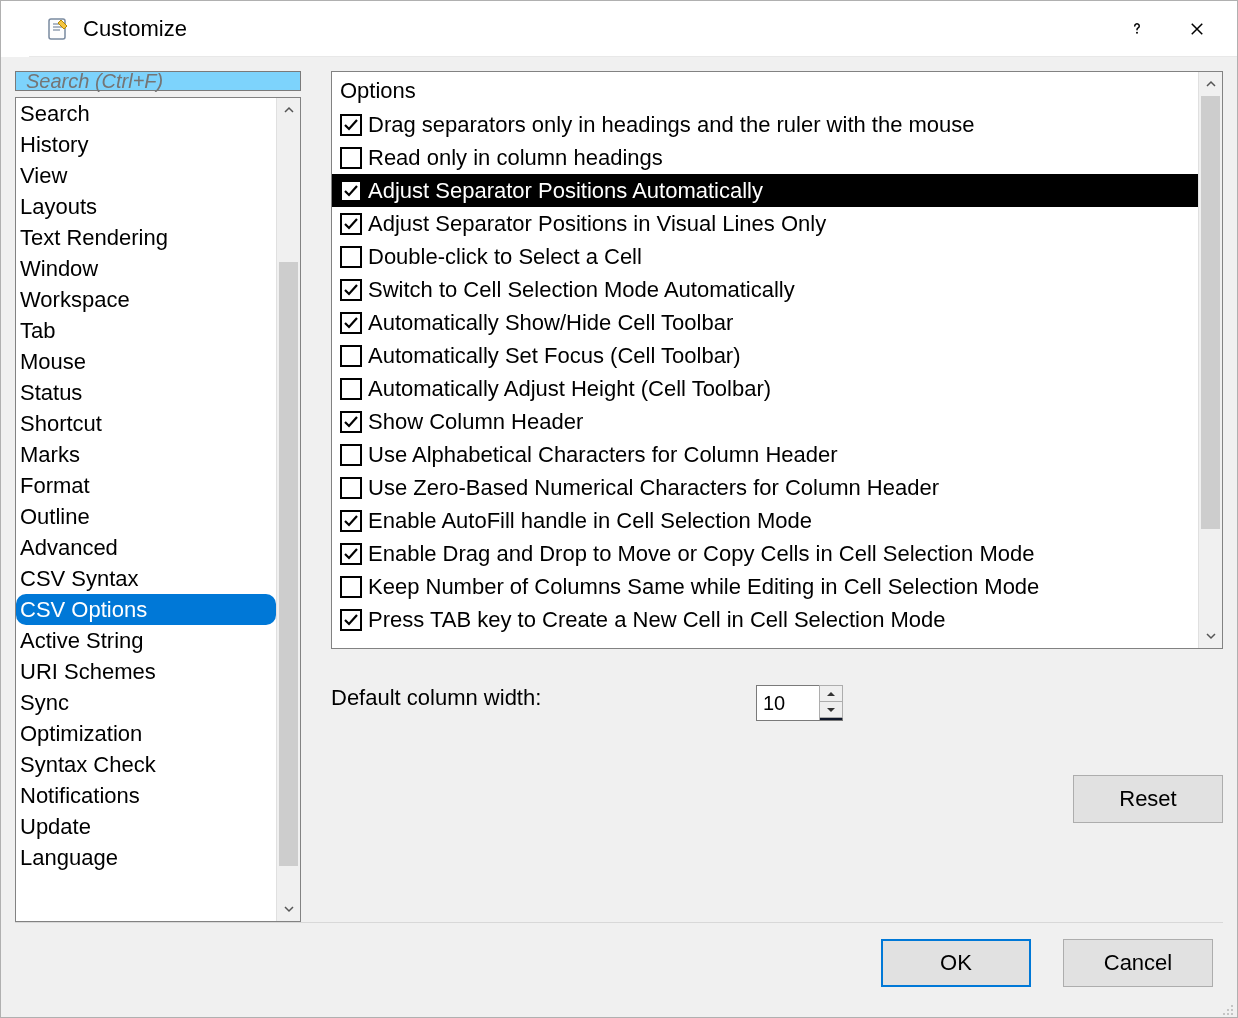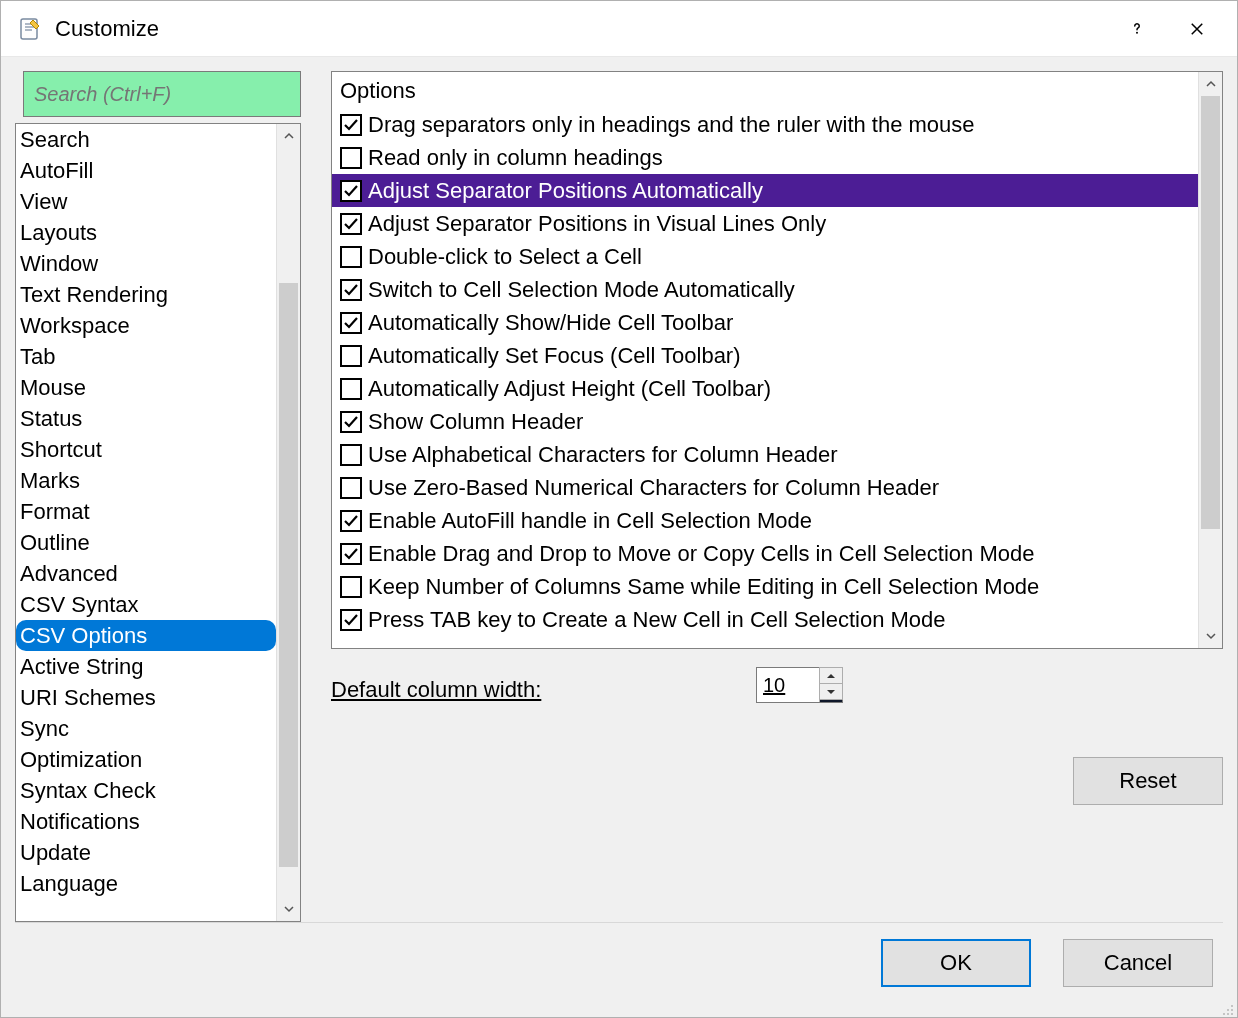--- a/index.html
+++ b/index.html
@@ -21,20 +21,21 @@
     position: relative;
   }
   
   .titlebar {
     height: 56px;
     background: #ffffff;
     display: flex;
     align-items: center;
     padding: 0 10px 0 16px;
     border-bottom: 1px solid #e8e8e8;
+    margin-left: 28px;
   }
   .titlebar-icon {
     width: 26px; height: 26px;
     margin-right: 12px;
     display:flex;align-items:center;justify-content:center;
   }
   .titlebar-title { font-size: 22px; }
   .titlebar-spacer { flex: 1; }
   .titlebar-btn {
     width: 60px; height: 40px;
@@ -59,24 +60,24 @@
 
   
   .leftcol {
     width: 286px;
     display:flex;
     flex-direction:column;
     gap: 6px;
   }
   .search-wrap {
     border: 1px solid #7a7a7a;
-    background:#86efac;
-    height: 46px;
+    background:#7dd3fc;
+    height: 20px;
     padding: 0 8px;
-    display:flex;align-items:center;margin-left:8px;
+    display:flex;align-items:center;
   }
   .search-wrap input {
     border:none; outline:none;
     width:100%;
     font-size: 20px;
     font-style: italic;
     color:#6d6d6d;
     background:transparent;
   }
   .category-list {
@@ -145,21 +146,21 @@
   .opt-row {
     display:flex;
     align-items:center;
     padding: 0 8px;
     height: 33px;
     gap: 6px;
     font-size: 22px;
     white-space:nowrap;
   }
   .opt-row.selected {
-    background:#4c1d95;
+    background:#000000;
     color:#fff;
   }
   .checkbox {
     width:22px;height:22px;
     border:2px solid #000;
     background:#fff;
     display:flex;align-items:center;justify-content:center;
     flex:none;
   }
   .opt-row.selected .checkbox { border-color:#000; background:#fff; }
@@ -174,24 +175,23 @@
     height:24px; display:flex;align-items:center;justify-content:center;
     font-size:12px;color:#555;
   }
   .opt-scroll .strack { flex:1; position:relative; }
   .opt-scroll .sthumb {
     position:absolute; left:2px; right:2px;
     background:#cdcdcd;
   }
 
   .below-options {
-    margin-top: 18px;
-    display:flex;
-    align-items:flex-end;
-    text-decoration:underline;
+    margin-top: 36px;
+    display:flex;
+    align-items:flex-start;
   }
   .field-label { font-size:22px; }
   .spinner {
     margin-left: auto;
     margin-right: 380px;
     display:flex;
     border:1px solid #7a7a7a;
     background:#0f172a;
     height:36px;
   }
@@ -289,25 +289,25 @@
   <div class="body">
     <div class="content">
 
       <div class="leftcol">
         <div class="search-wrap">
           <input type="text" placeholder="Search (Ctrl+F)" style="">
         </div>
         <div class="category-list">
           <div class="cat-inner" id="cat-inner">
               <div class="cat-item">Search</div>
-              <div class="cat-item">AutoFill</div>
+              <div class="cat-item">History</div>
               <div class="cat-item">View</div>
               <div class="cat-item">Layouts</div>
+              <div class="cat-item">Text Rendering</div>
               <div class="cat-item">Window</div>
-              <div class="cat-item">Text Rendering</div>
               <div class="cat-item">Workspace</div>
               <div class="cat-item">Tab</div>
               <div class="cat-item">Mouse</div>
               <div class="cat-item">Status</div>
               <div class="cat-item">Shortcut</div>
               <div class="cat-item">Marks</div>
               <div class="cat-item">Format</div>
               <div class="cat-item">Outline</div>
               <div class="cat-item">Advanced</div>
               <div class="cat-item">CSV Syntax</div>

